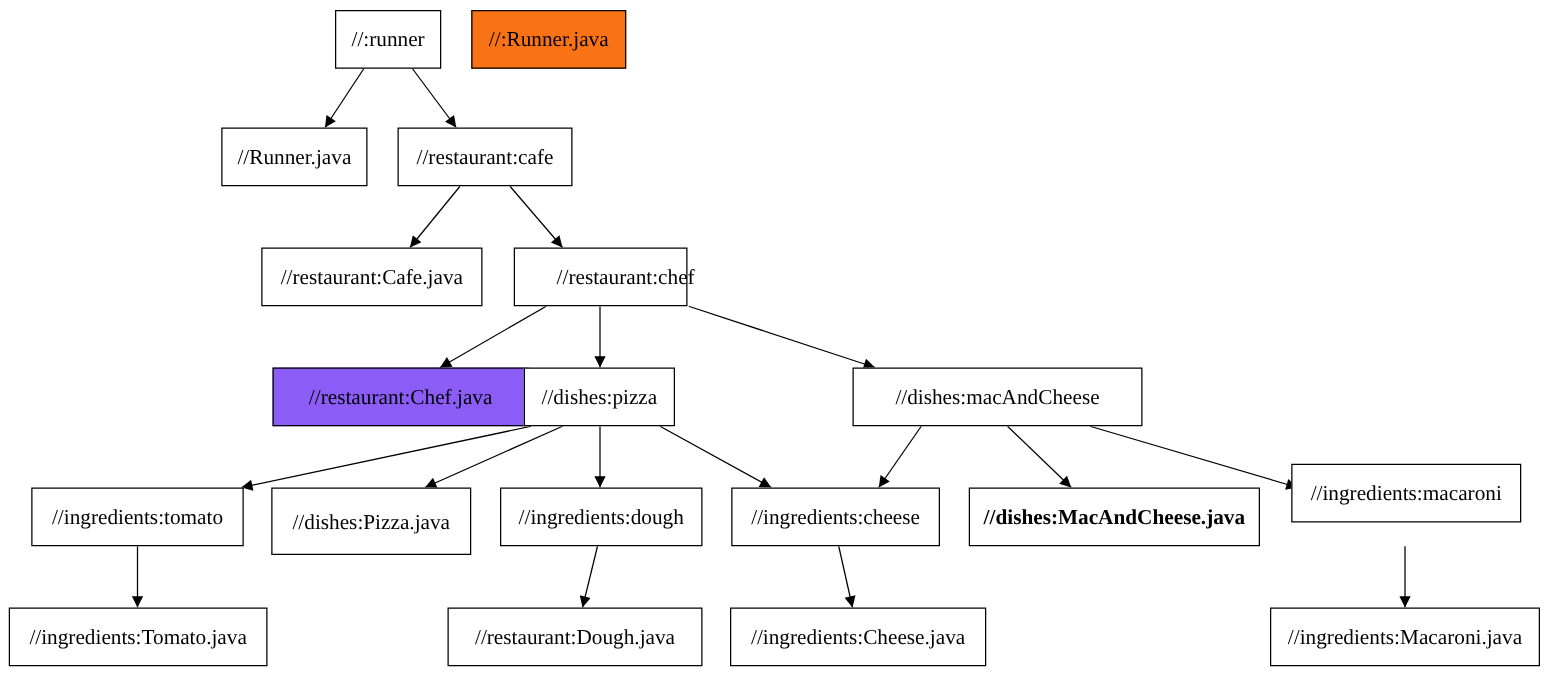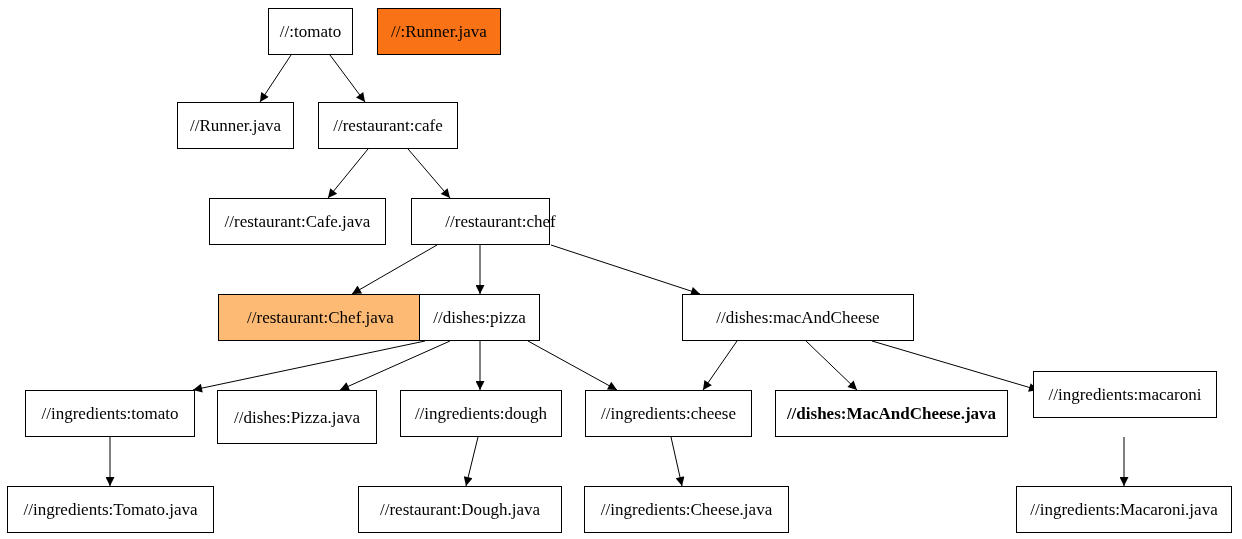--- a/index.html
+++ b/index.html
@@ -66,38 +66,38 @@
         <line x1="806" y1="341" x2="857" y2="390" stroke="#000000" marker-end="url(#arrowhead)"></line>
         <line x1="872" y1="341" x2="1038" y2="390" stroke="#000000" marker-end="url(#arrowhead)"></line>
         <line x1="110" y1="437" x2="110" y2="486" stroke="#000000" marker-end="url(#arrowhead)"></line>
         <line x1="478" y1="437" x2="466" y2="486" stroke="#000000" marker-end="url(#arrowhead)"></line>
         <line x1="671" y1="437" x2="682" y2="486" stroke="#000000" marker-end="url(#arrowhead)"></line>
         <line x1="1124" y1="437" x2="1124" y2="486" stroke="#000000" marker-end="url(#arrowhead)"></line>
       </g>
   </svg>
 
 <div class="node" style="left: 268px; top: 8px; width: 85px; height: 47px; border-color: rgb(0, 0, 0); background: rgb(255, 255, 255);">
-      <span>//:tomato</span>
+      <span>//:runner</span>
     </div>
     <div class="node" style="left: 377px; top: 8px; width: 124px; height: 47px; border-color: rgb(0, 0, 0); background: #f97316;">
       <span>//:Runner.java</span>
     </div>
     <div class="node" style="left: 177px; top: 102px; width: 117px; height: 47px; border-color: rgb(0, 0, 0); background: rgb(255, 255, 255);">
       <span>//Runner.java</span>
     </div>
     <div class="node" style="left: 318px; top: 102px; width: 140px; height: 47px; border-color: rgb(0, 0, 0); background: rgb(255, 255, 255);">
       <span>//restaurant:cafe</span>
     </div>
     <div class="node" style="left: 209px; top: 198px; width: 177px; height: 47px; border-color: rgb(0, 0, 0); background: rgb(255, 255, 255);">
       <span>//restaurant:Cafe.java</span>
     </div>
     <div class="node" style="left: 411px; top: 198px; width: 139px; height: 47px; border-color: rgb(0, 0, 0); background: rgb(255, 255, 255); padding-left: 40px;">
       <span>//restaurant:chef</span>
     </div>
-    <div class="node" style="left: 218px; top: 294px; width: 205px; height: 47px; border-color: rgb(0, 0, 0); background: #fdba74;">
+    <div class="node" style="left: 218px; top: 294px; width: 205px; height: 47px; border-color: rgb(0, 0, 0); background: #8b5cf6;">
       <span>//restaurant:Chef.java</span>
     </div>
     <div class="node" style="left: 419px; top: 294px; width: 121px; height: 47px; border-color: rgb(0, 0, 0); background: rgb(255, 255, 255);">
       <span>//dishes:pizza</span>
     </div>
     <div class="node" style="left: 682px; top: 294px; width: 232px; height: 47px; border-color: rgb(0, 0, 0); background: rgb(255, 255, 255);">
       <span>//dishes:macAndCheese</span>
     </div>
     <div class="node" style="left: 25px; top: 390px; width: 170px; height: 47px; border-color: rgb(0, 0, 0); background: rgb(255, 255, 255);">
       <span>//ingredients:tomato</span>

